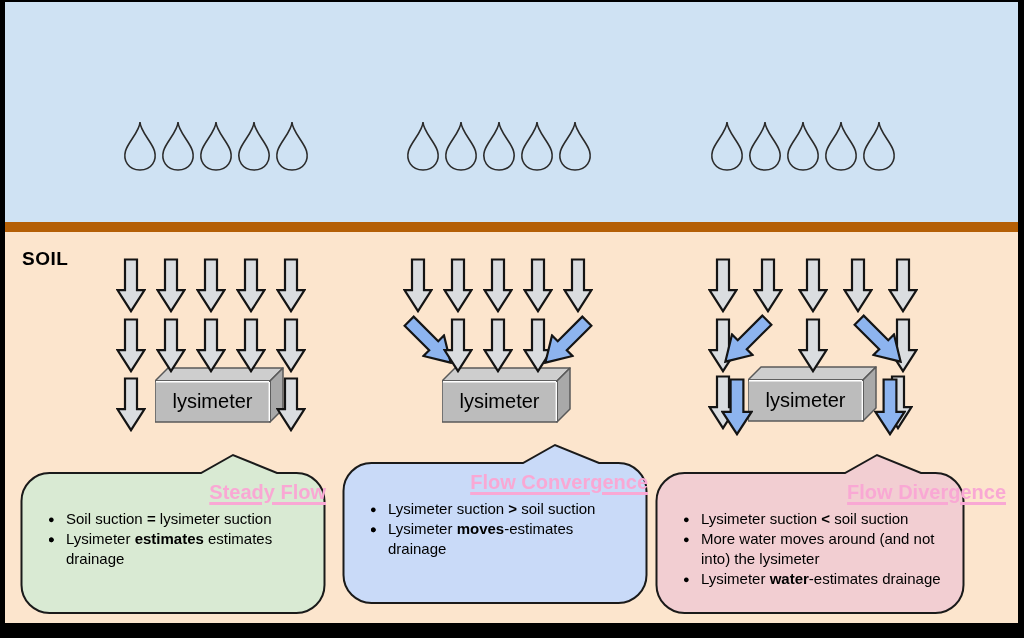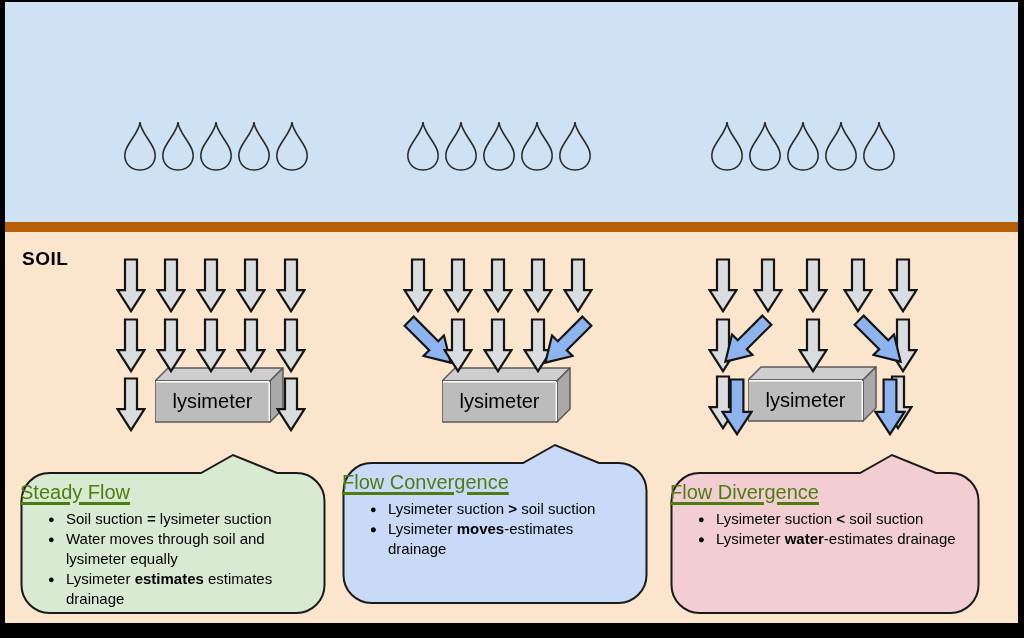--- a/index.html
+++ b/index.html
@@ -19,21 +19,21 @@
   .lysimeter svg{position:absolute;left:0;top:0;}
   .lysimeter .lys-label{
     position:absolute;left:0;top:14px;width:115px;height:41px;
     display:flex;align-items:center;justify-content:center;
     font-size:20px;color:#000;
   }
   .callout{position:absolute;height:162px;z-index:5;}
   .callout svg.bubble{position:absolute;left:0;top:0;}
   .callout-body{position:absolute;left:0;top:22px;width:100%;}
   .callout-title{
-    text-align:left;font-size:20px;font-weight:normal;color:#4d7c0f;
+    text-align:right;font-size:20px;font-weight:bold;color:#f9a8d4;
     text-decoration:underline;text-decoration-thickness:2.5px;text-underline-offset:3px;
     margin-top:6px;
   }
   ul.bullets{list-style:none;margin:5px 0 0 26px;padding:0;width:262px;}
   ul.bullets li{
     position:relative;padding-left:20px;font-size:15px;line-height:20px;color:#000;
   }
   ul.bullets li .dot{
     position:absolute;left:2px;top:0;font-size:11px;line-height:20px;
   }
@@ -243,44 +243,44 @@
   </div>
 
   <div class="callout" style="left:15px;top:451px;width:306px;">
     <svg class="bubble" width="306" height="162">
         <path class="bubble-path" d="M 29.5,20 H 181 L 213,2 L 257,20 H 276.5 A 28,28 0 0 1 304.5,48 V 132 A 28,28 0 0 1 276.5,160 H 29.5 A 28,28 0 0 1 1.5,132 V 48 A 28,28 0 0 1 29.5,20 Z" fill="#d9ead3" stroke="#1a1a1a" stroke-width="2"></path>
       </svg>
     <div class="callout-body">
       <div class="callout-title">Steady Flow</div>
       <ul class="bullets">
           <li><span class="dot">●</span><span>Soil suction </span><b>=</b><span> lysimeter suction</span></li>
-          <li><span class="dot">●</span><span>Water moves through soil and lysimeter equally</span></li>
+          <li><span class="dot">●</span></li>
           <li><span class="dot">●</span><span>Lysimeter </span><b>estimates</b><span> estimates drainage</span></li>
         </ul>
     </div>
   </div>
   <div class="callout" style="left:337px;top:441px;width:306px;">
     <svg class="bubble" width="306" height="162">
         <path class="bubble-path" d="M 29.5,20 H 181 L 213,2 L 257,20 H 276.5 A 28,28 0 0 1 304.5,48 V 132 A 28,28 0 0 1 276.5,160 H 29.5 A 28,28 0 0 1 1.5,132 V 48 A 28,28 0 0 1 29.5,20 Z" fill="#c9daf8" stroke="#1a1a1a" stroke-width="2"></path>
       </svg>
     <div class="callout-body">
       <div class="callout-title">Flow Convergence</div>
       <ul class="bullets">
           <li><span class="dot">●</span><span>Lysimeter suction </span><b>&gt;</b><span> soil suction</span></li>
           <li><span class="dot">●</span></li>
           <li><span class="dot">●</span><span>Lysimeter </span><b>moves</b><span>-estimates drainage</span></li>
         </ul>
     </div>
   </div>
-  <div class="callout" style="left:650px;top:451px;width:351px;margin-left:15px;">
+  <div class="callout" style="left:650px;top:451px;width:351px;">
     <svg class="bubble" width="310" height="162">
         <path class="bubble-path" d="M 29.5,20 H 190 L 222,2 L 266,20 H 280.5 A 28,28 0 0 1 308.5,48 V 132 A 28,28 0 0 1 280.5,160 H 29.5 A 28,28 0 0 1 1.5,132 V 48 A 28,28 0 0 1 29.5,20 Z" fill="#f2ced2" stroke="#1a1a1a" stroke-width="2"></path>
       </svg>
     <div class="callout-body">
       <div class="callout-title">Flow Divergence</div>
       <ul class="bullets">
           <li><span class="dot">●</span><span>Lysimeter suction </span><b>&lt;</b><span> soil suction</span></li>
-          <li><span class="dot">●</span></li>
+          <li><span class="dot">●</span><span>More water moves around (and not into) the lysimeter</span></li>
           <li><span class="dot">●</span><span>Lysimeter </span><b>water</b><span>-estimates drainage</span></li>
         </ul>
     </div>
   </div>
 </div>
 
 </body></html>

